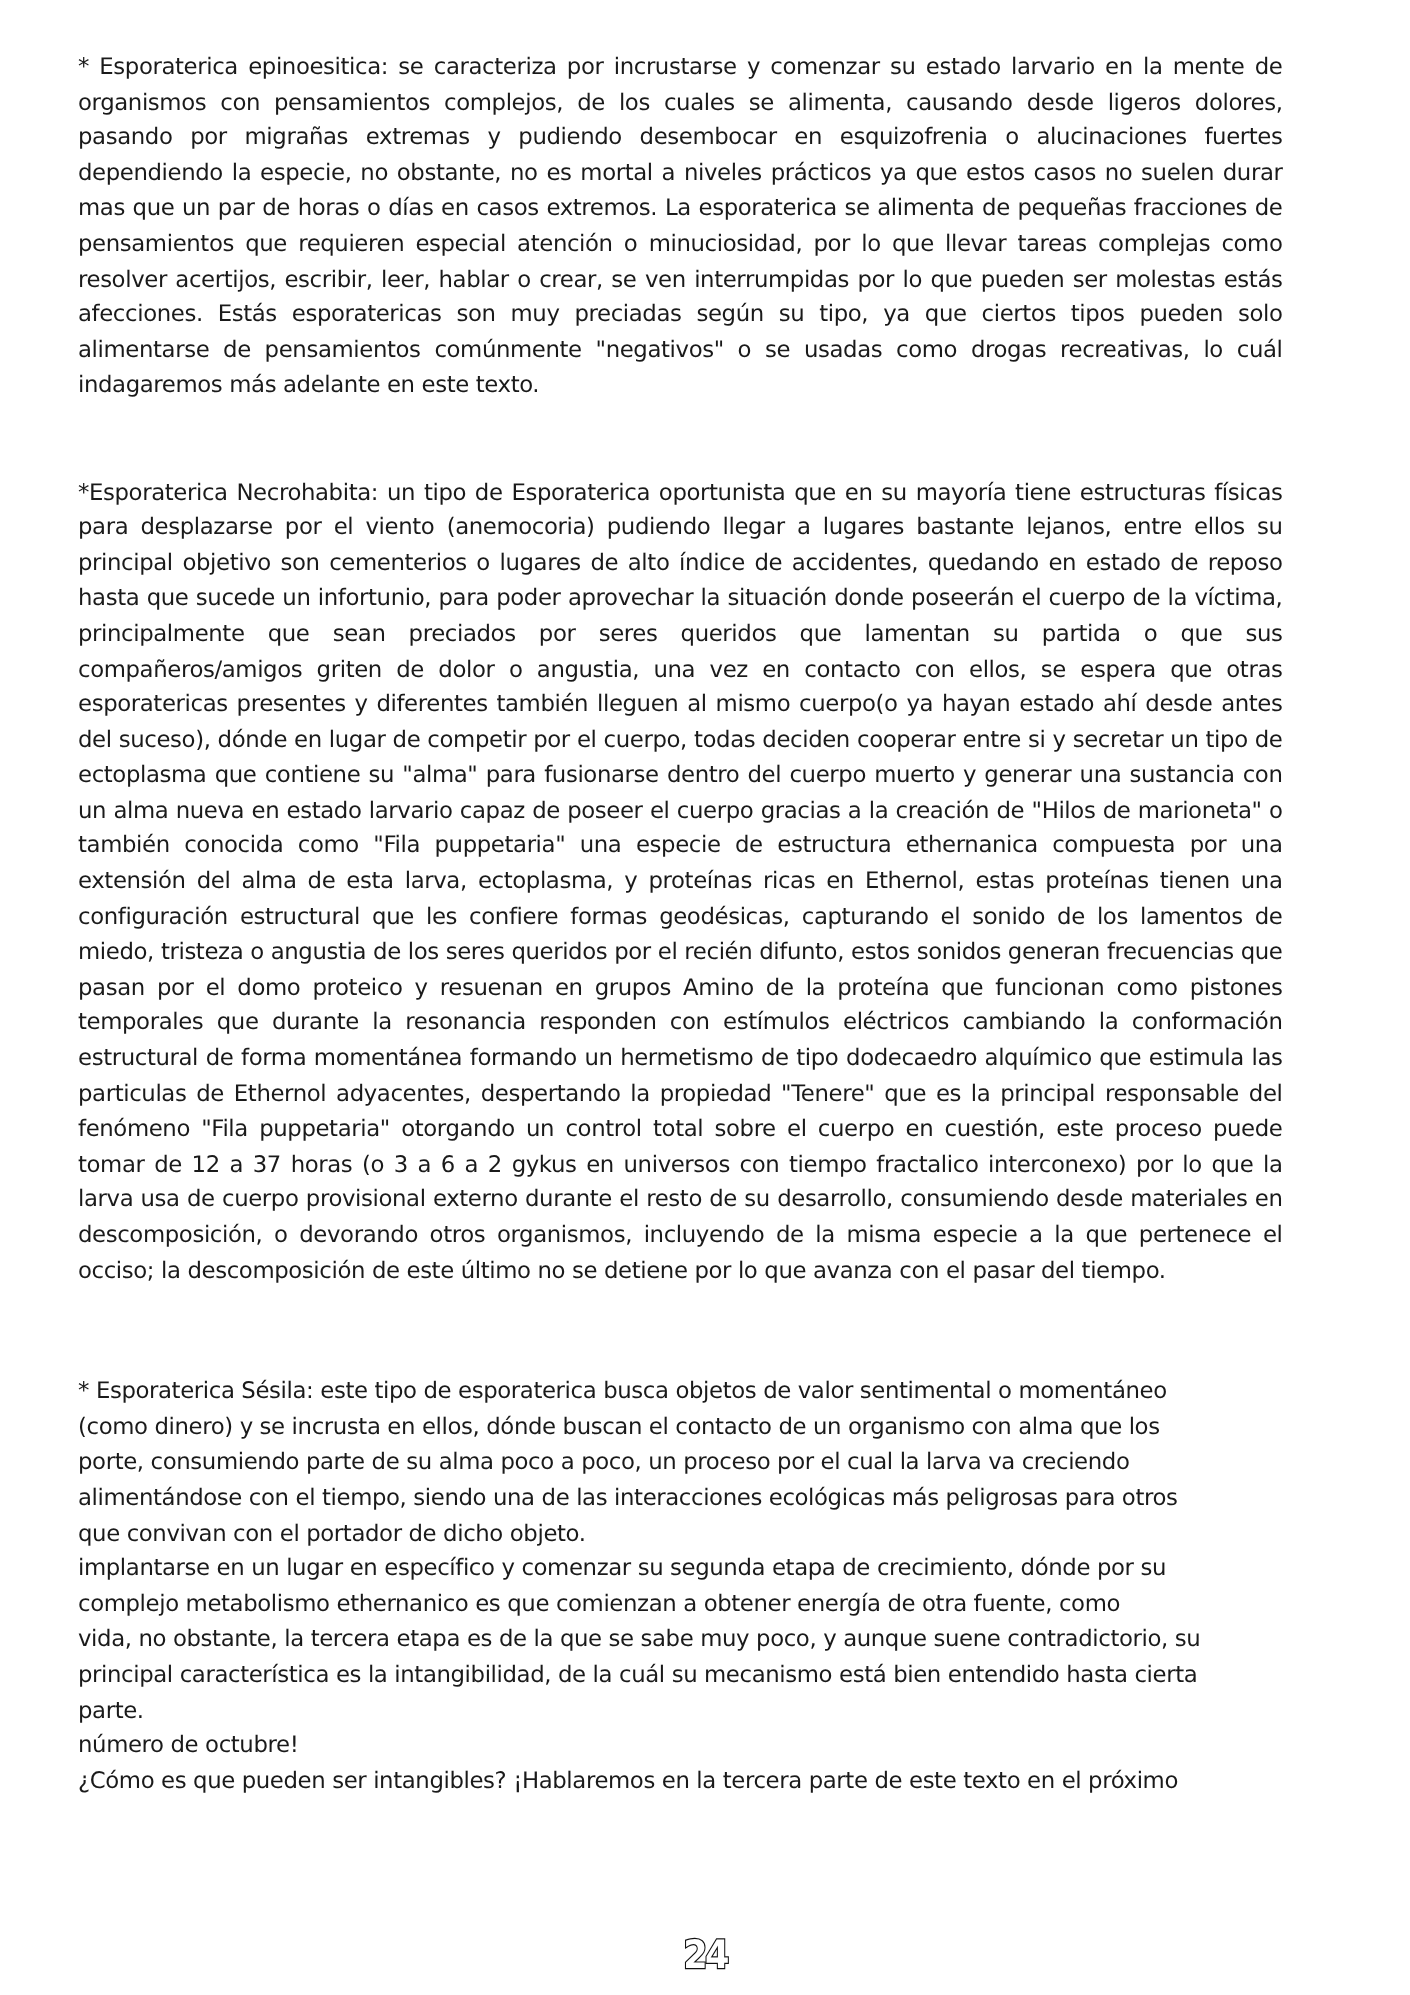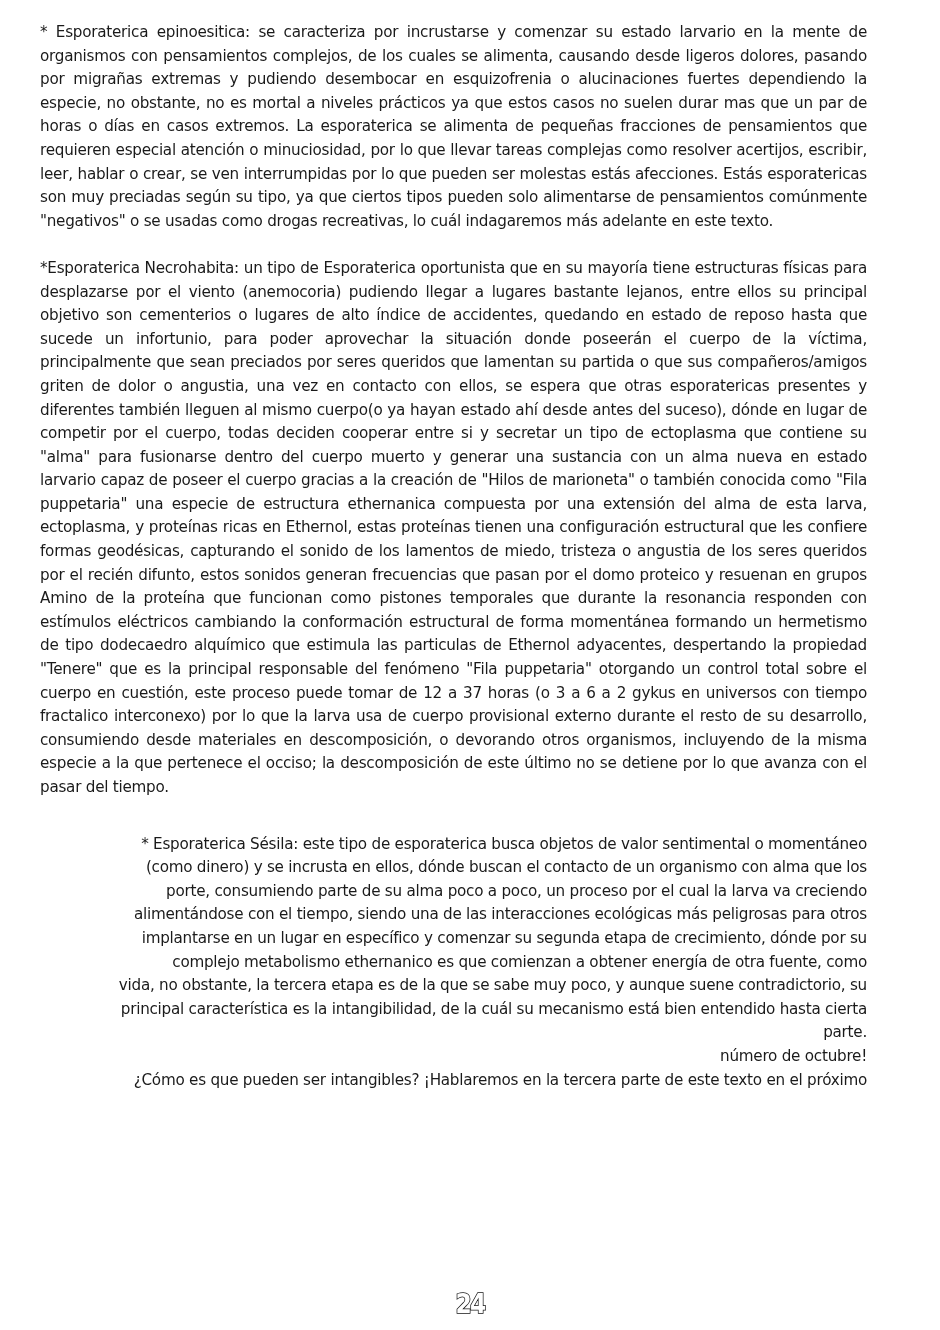--- a/index.html
+++ b/index.html
@@ -17,29 +17,29 @@
     }
     .page {
       position: absolute;
       left: 40px;
       top: 21px;
       width: 827px;
     }
     .para {
       font-size: 15.2px;
       line-height: 23.6px;
-      margin: 0;
+      margin: 12px;
       letter-spacing: -0.25px;
       word-spacing: 0px;
     }
     .justified {
       text-align: justify;
     }
     .left {
-      text-align: right;
+      text-align: left;
     }
     .gap1 { height: 23.6px; }
     .gap2 { height: 33px; }
     .line {
       display: block;
     }
     .page-number {
       position: absolute;
       left: 0;
       width: 940px;
@@ -66,20 +66,21 @@
 
   <p class="para justified">*Esporaterica Necrohabita: un tipo de Esporaterica oportunista que en su mayoría tiene estructuras físicas para desplazarse por el viento (anemocoria) pudiendo llegar a lugares bastante lejanos, entre ellos su principal objetivo son cementerios o lugares de alto índice de accidentes, quedando en estado de reposo hasta que sucede un infortunio, para poder aprovechar la situación donde poseerán el cuerpo de la víctima, principalmente que sean preciados por seres queridos que lamentan su partida o que sus compañeros/amigos griten de dolor o angustia, una vez en contacto con ellos, se espera  que otras esporatericas presentes y diferentes también lleguen al mismo cuerpo(o ya hayan estado ahí desde antes del suceso), dónde en lugar de competir por el cuerpo, todas deciden cooperar entre si y secretar un tipo de ectoplasma que contiene su "alma" para fusionarse dentro del cuerpo muerto y generar una sustancia con un alma nueva en estado larvario capaz de poseer el cuerpo gracias a la creación de "Hilos de marioneta" o también conocida como "Fila puppetaria" una especie de estructura ethernanica compuesta por una extensión del alma de esta larva, ectoplasma, y proteínas ricas en Ethernol, estas proteínas tienen una configuración estructural que les confiere formas geodésicas, capturando el sonido de los lamentos de miedo, tristeza o angustia de los seres queridos por el recién difunto, estos sonidos generan frecuencias que pasan por el domo proteico y resuenan en grupos Amino de la proteína que funcionan como pistones temporales que durante la resonancia responden con estímulos eléctricos cambiando la conformación estructural de forma momentánea formando un hermetismo de tipo dodecaedro alquímico que estimula las particulas de Ethernol adyacentes, despertando la propiedad "Tenere" que es la principal responsable del fenómeno "Fila puppetaria" otorgando un control total sobre el cuerpo en cuestión, este proceso puede tomar de 12 a 37 horas (o 3 a 6 a 2 gykus en universos con tiempo fractalico interconexo) por lo que la larva usa de cuerpo provisional externo durante el resto de su desarrollo, consumiendo desde materiales en descomposición, o devorando otros organismos, incluyendo de la misma especie a la que pertenece el occiso; la descomposición de este último no se detiene por lo que avanza con el pasar del tiempo.</p>
 
   <div class="gap2"></div>
 
   <div class="para left">
     <span class="line">* Esporaterica Sésila: este tipo de esporaterica busca objetos de valor sentimental o momentáneo</span>
     <span class="line">(como dinero) y se incrusta en ellos, dónde buscan el contacto de un organismo con alma que los</span>
     <span class="line">porte, consumiendo parte de su alma poco a poco, un proceso por el cual la larva va creciendo</span>
     <span class="line">alimentándose con el tiempo, siendo una de las interacciones ecológicas más peligrosas para otros</span>
+    <span class="line">que convivan con el portador de dicho objeto.</span>
     <span class="line">implantarse en un lugar en específico y comenzar su segunda etapa de crecimiento, dónde por su</span>
     <span class="line">complejo metabolismo ethernanico es que comienzan a obtener energía de otra fuente, como</span>
     <span class="line">vida, no obstante, la tercera etapa es de la que se sabe muy poco, y aunque suene contradictorio, su</span>
     <span class="line">principal característica es la intangibilidad, de la cuál su mecanismo está bien entendido hasta cierta</span>
     <span class="line">parte.</span>
     <span class="line">número de octubre!</span>
     <span class="line">¿Cómo es que pueden ser intangibles? ¡Hablaremos en la tercera parte de este texto en el próximo</span>
   </div>
 
 </div>

